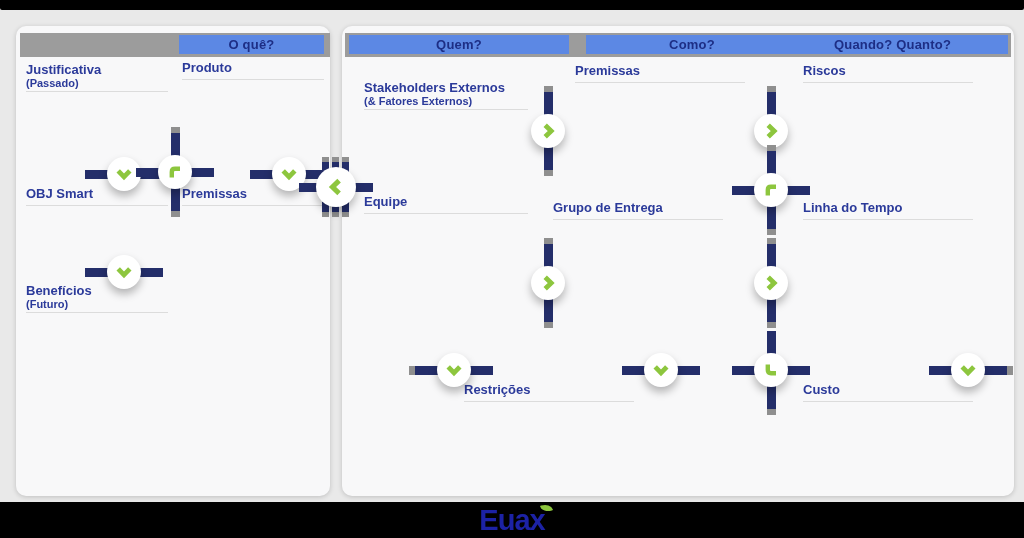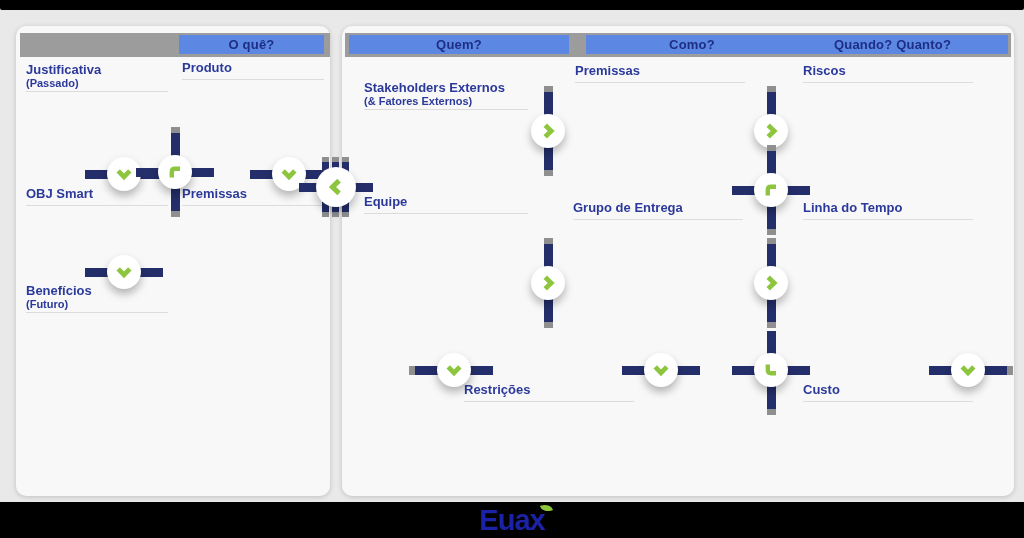--- a/index.html
+++ b/index.html
@@ -121,21 +121,21 @@
   </div>
   <div class="cell" style="left:803px;top:63px;width:170px;">
     <div class="lbl">Riscos</div>
     <div class="rule"></div>
   </div>
 
   <div class="cell" style="left:364px;top:194px;width:164px;">
     <div class="lbl">Equipe</div>
     <div class="rule"></div>
   </div>
-  <div class="cell" style="left:573px;top:200px;width:170px;">
+  <div class="cell" style="left:553px;top:200px;width:170px;">
     <div class="lbl">Grupo de Entrega</div>
     <div class="rule"></div>
   </div>
   <div class="cell" style="left:803px;top:200px;width:170px;">
     <div class="lbl">Linha do Tempo</div>
     <div class="rule"></div>
   </div>
 
   <div class="cell" style="left:464px;top:382px;width:170px;">
     <div class="lbl">Restrições</div>

